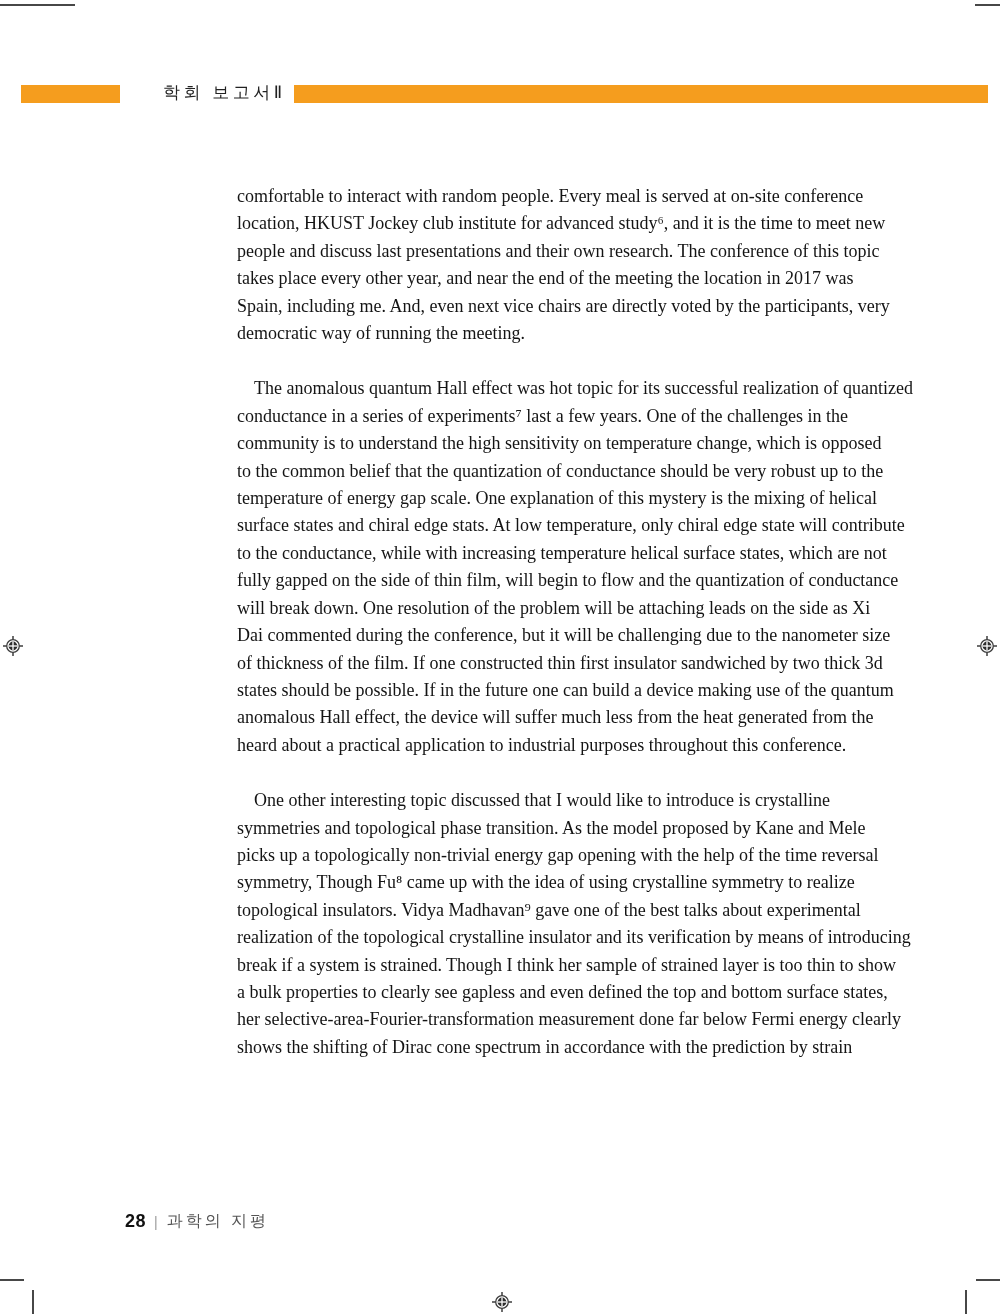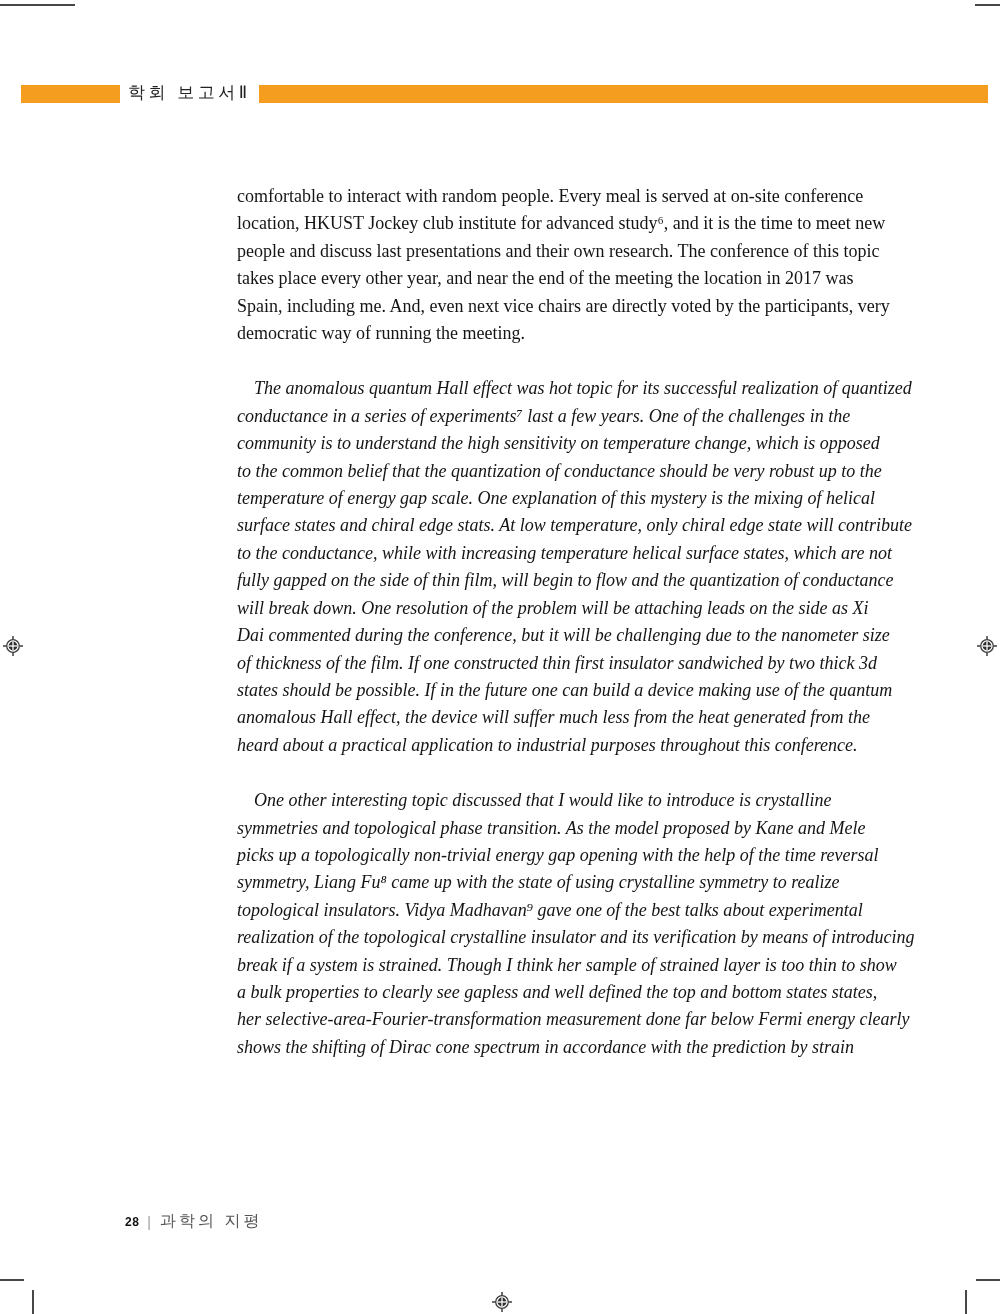--- a/index.html
+++ b/index.html
@@ -39,47 +39,48 @@
   .accent-bar.left-bar { width: 99px; flex: none; }
   .accent-bar.right-bar { flex: 1; }
   .header-title {
     font-family: "Liberation Sans", sans-serif;
     font-size: 17px;
     color: #222222;
     letter-spacing: 3.5px;
     white-space: nowrap;
     line-height: 18px;
     padding-bottom: 2px;
+    margin-left: 35px;
   }
 
   
   .body-text {
     position: absolute;
     left: 237px;
     top: 183px;
     width: 660px;
     font-size: 18px;
     line-height: 27.4px;
     color: #141414;
   }
-  .para + .para { margin-top: 28px; font-style: italic; }
+  .para + .para { margin-top: 28px; }
   .line { white-space: pre; }
   .line.indent { text-indent: 17px; }
 
   
   .footer {
     position: absolute;
     left: 125px;
     top: 1211px;
     display: flex;
     align-items: center;
     font-family: "Liberation Sans", sans-serif;
   }
   .page-number {
-    font-size: 12px;
+    font-size: 18px;
     font-weight: bold;
     color: #111111;
     letter-spacing: 0.5px;
   }
   .footer-sep {
     color: #9a9a9a;
     font-size: 14px;
     font-weight: 300;
     margin: 0 9px 0 8px;
   }
@@ -160,25 +161,25 @@
         <div class="line">Dai commented during the conference, but it will be challenging due to the nanometer size</div>
         <div class="line">of thickness of the film. If one constructed thin first insulator sandwiched by two thick 3d</div>
         <div class="line">states should be possible. If in the future one can build a device making use of the quantum</div>
         <div class="line">anomalous Hall effect, the device will suffer much less from the heat generated from the</div>
         <div class="line">heard about a practical application to industrial purposes throughout this conference.</div>
       </div>
       <div class="para">
         <div class="line indent">One other interesting topic discussed that I would like to introduce is crystalline</div>
         <div class="line">symmetries and topological phase transition. As the model proposed by Kane and Mele</div>
         <div class="line">picks up a topologically non-trivial energy gap opening with the help of the time reversal</div>
-        <div class="line">symmetry, Liang Fu⁸ came up with the state of using crystalline symmetry to realize</div>
+        <div class="line">symmetry, Though Fu⁸ came up with the idea of using crystalline symmetry to realize</div>
         <div class="line">topological insulators. Vidya Madhavan⁹ gave one of the best talks about experimental</div>
         <div class="line">realization of the topological crystalline insulator and its verification by means of introducing</div>
         <div class="line">break if a system is strained. Though I think her sample of strained layer is too thin to show</div>
-        <div class="line">a bulk properties to clearly see gapless and well defined the top and bottom states states,</div>
+        <div class="line">a bulk properties to clearly see gapless and even defined the top and bottom surface states,</div>
         <div class="line">her selective-area-Fourier-transformation measurement done far below Fermi energy clearly</div>
         <div class="line">shows the shifting of Dirac cone spectrum in accordance with the prediction by strain</div>
       </div>
     </div>
 
   <div class="footer">
     <span class="page-number">28</span>
     <span class="footer-sep">|</span>
     <span class="journal-title">과학의 지평</span>
   </div>

